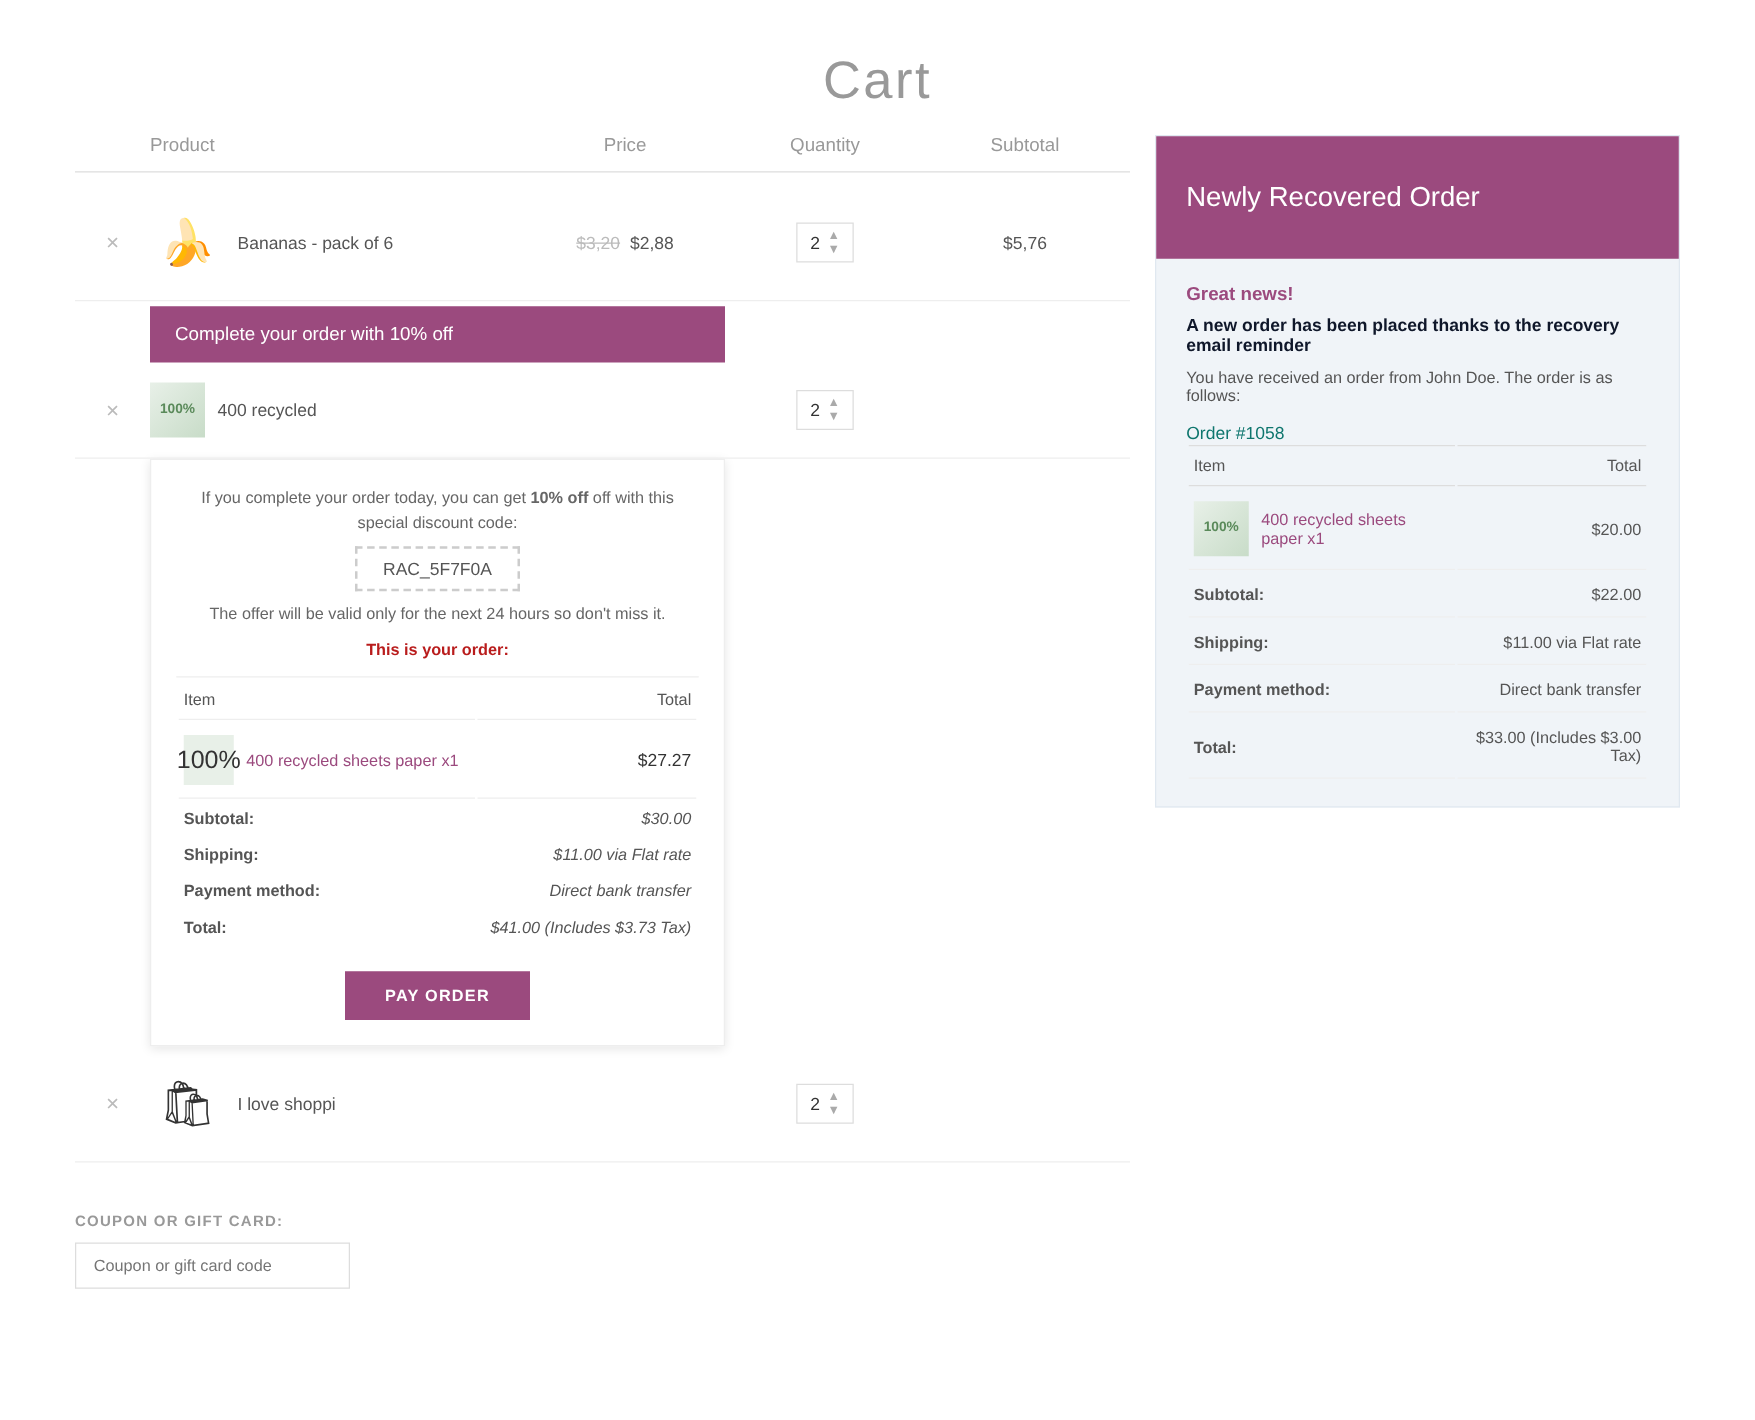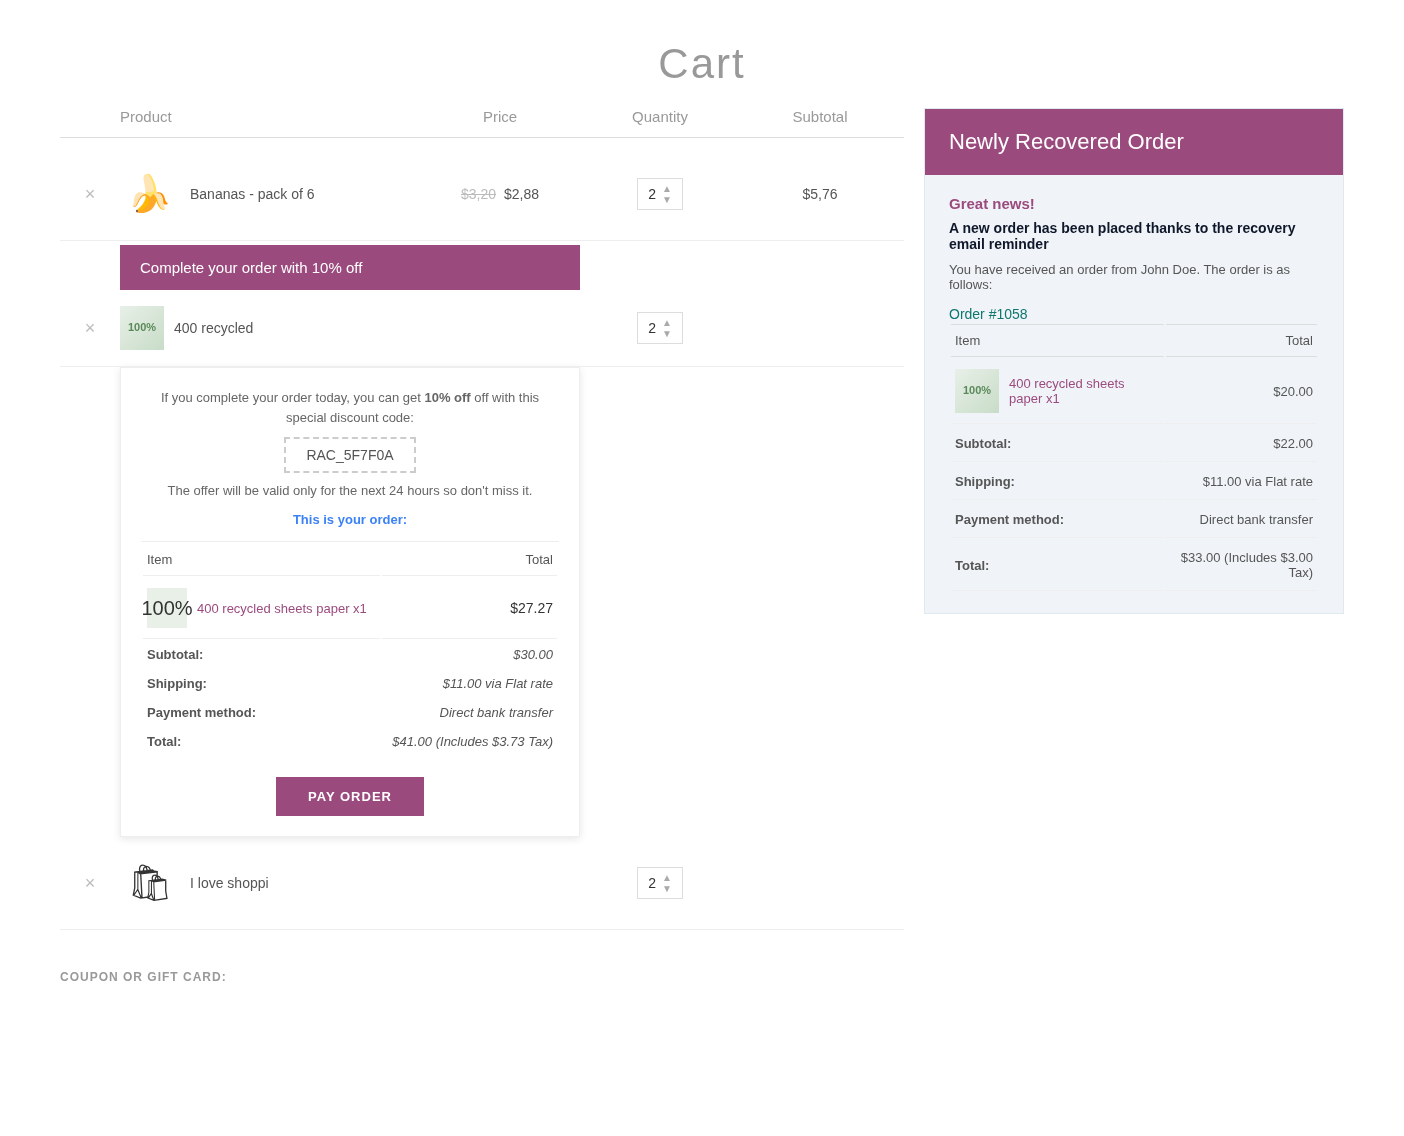--- a/index.html
+++ b/index.html
@@ -166,21 +166,21 @@
       color: #666;
       text-align: center;
       font-size: 13px;
       margin-bottom: 14px;
     }
     .recovery-popup-bold-text {
       font-weight: bold;
       text-align: center;
       font-size: 13px;
       margin-bottom: 14px;
-      color: #3b82f6;
+      color: #b91c1c;
     }
     .order-mini-table {
       width: 100%;
       border-top: 1px solid #eee;
       margin-top: 10px;
     }
     .order-mini-table th {
       text-align: left;
       color: #555;
       font-size: 13px;
@@ -255,21 +255,21 @@
     }
 
     
     .recovered-order-panel {
       background: #f0f4f8;
       border: 1px solid #e0e8f0;
     }
     .recovered-order-header {
       background: #9b4a7e;
       color: #fff;
-      padding: 20px 24px;
+      padding: 36px 24px;
       font-size: 22px;
       font-weight: 300;
     }
     .recovered-order-body {
       padding: 20px 24px;
     }
     .great-news {
       color: #9b4a7e;
       font-weight: bold;
       font-size: 15px;
@@ -472,20 +472,21 @@
               <span>▲</span>
               <span>▼</span>
             </div>
           </div>
         </div>
         <div class="subtotal-cell"></div>
       </div>
 
       <div class="coupon-section">
         <div class="coupon-label">COUPON OR GIFT CARD:</div>
+        <input class="coupon-input" type="text" placeholder="Coupon or gift card code" style="">
       </div>
 
     </div>
 
     <div class="cart-right">
       <div class="recovered-order-panel">
         <div class="recovered-order-header">Newly Recovered Order</div>
         <div class="recovered-order-body">
           <div class="great-news">Great news!</div>
           <div class="order-placed-text">A new order has been placed thanks to the recovery email reminder</div>

